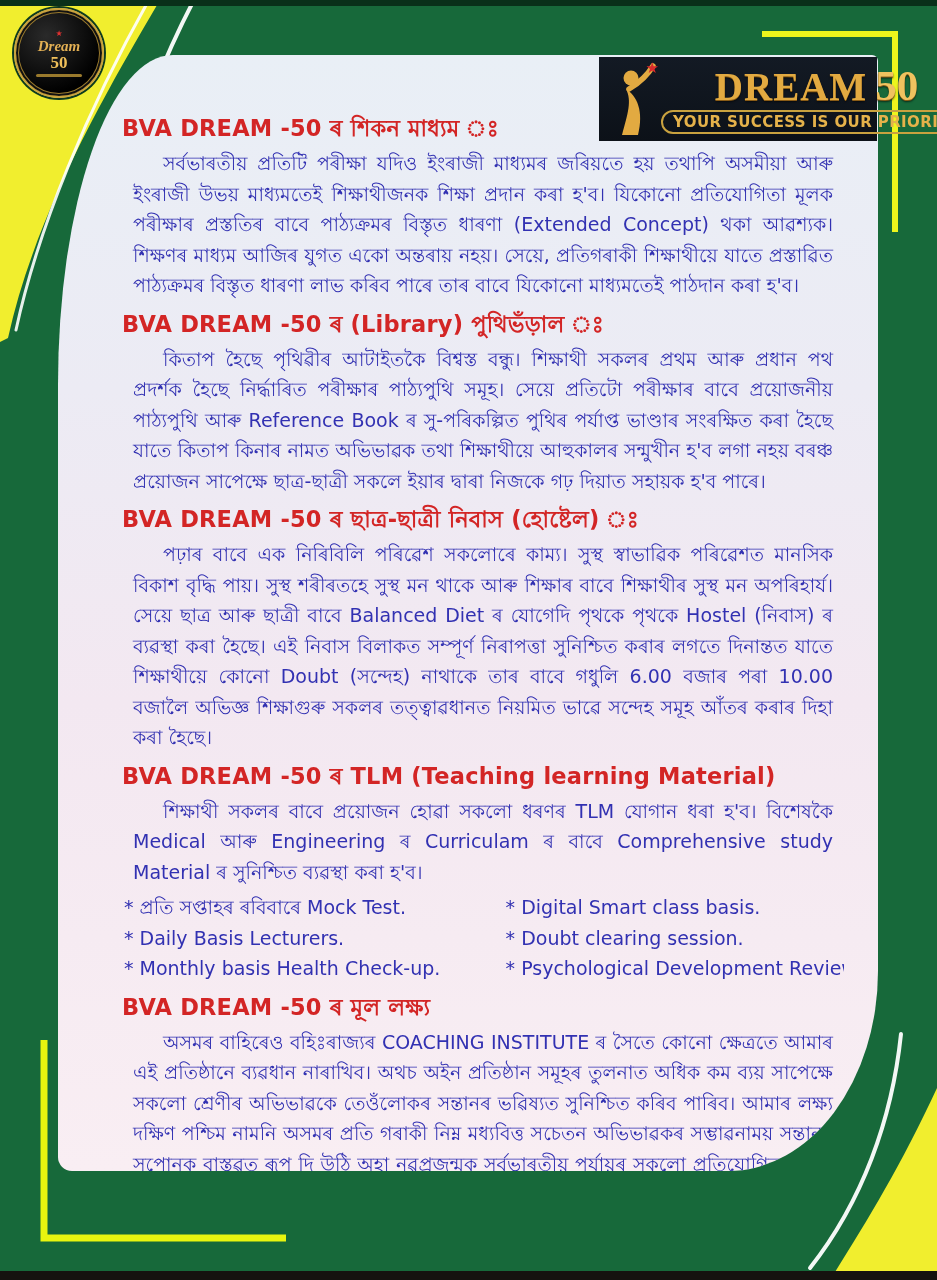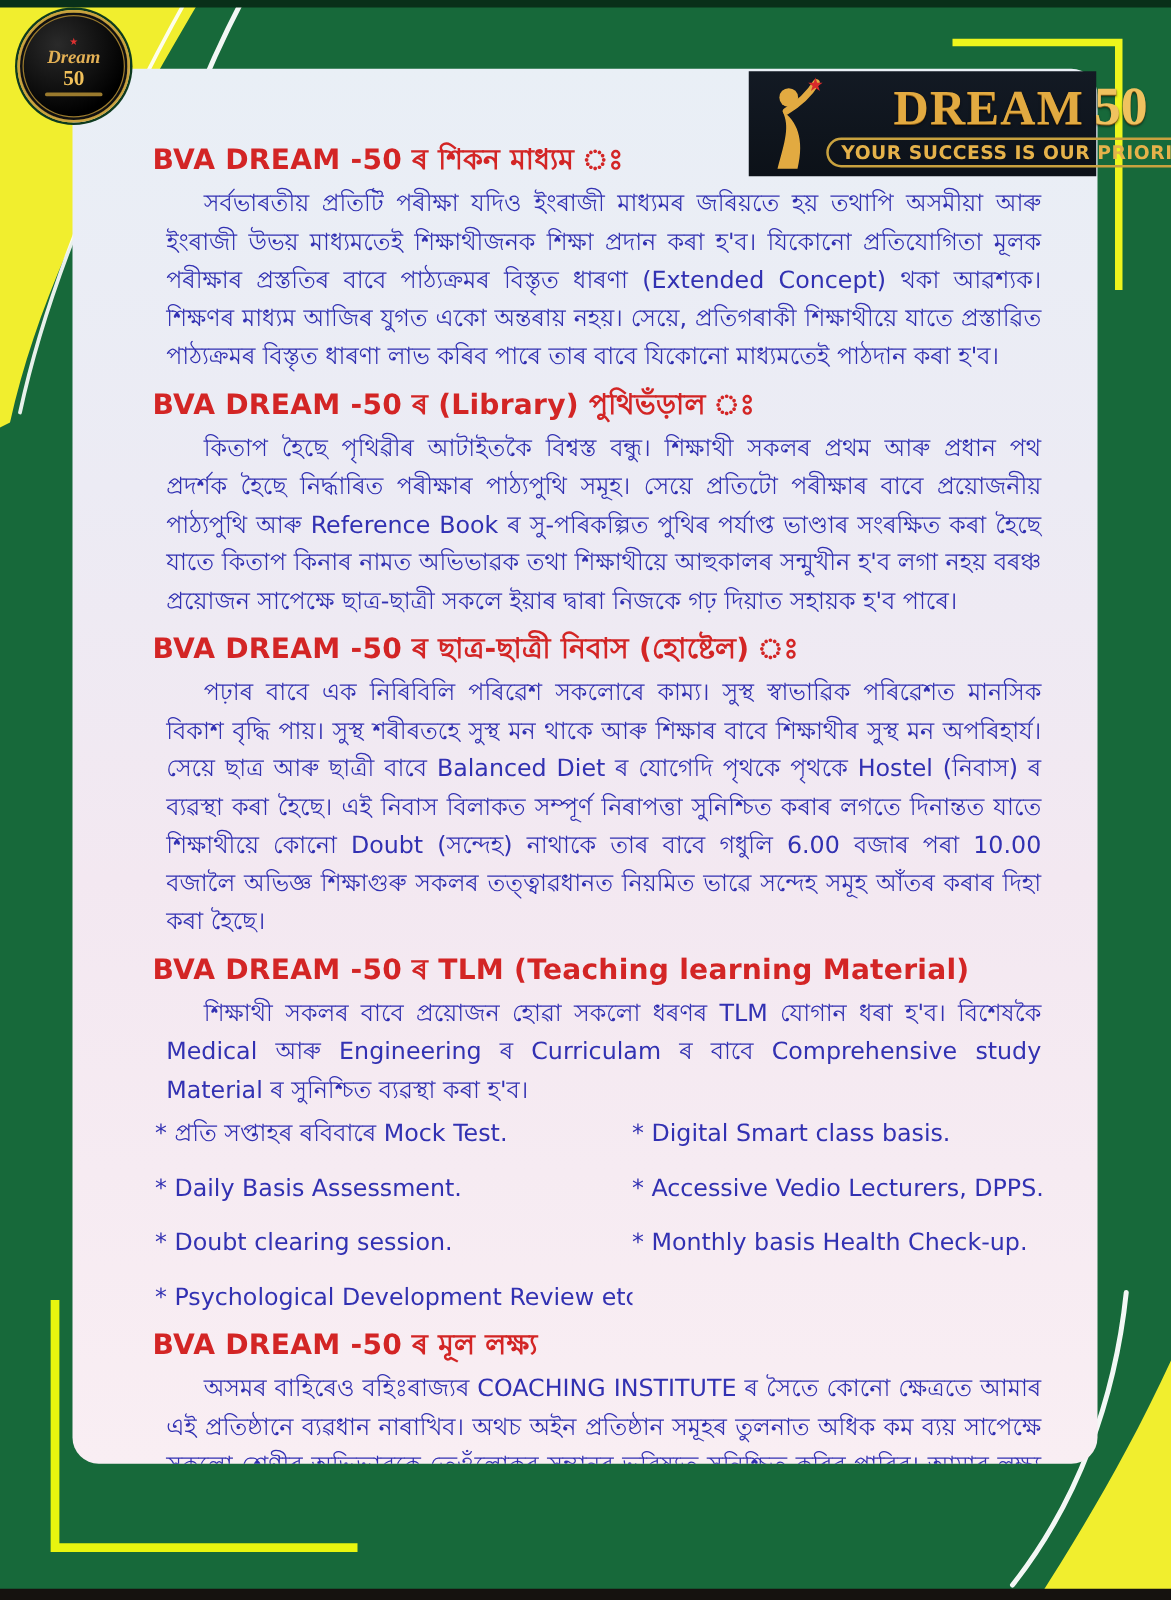--- a/index.html
+++ b/index.html
@@ -18,39 +18,38 @@
     position:absolute;left:58px;top:55px;width:820px;height:1116px;
     background:linear-gradient(180deg,#e9eff6 0%,#ecebf4 30%,#f3e8f1 58%,#f9eef3 100%);
     border-top-left-radius:115px 330px;
     border-top-right-radius:6px;
     border-bottom-right-radius:150px 200px;
     border-bottom-left-radius:14px;
     padding:50px 34px 16px 64px;
     box-sizing:border-box;
     overflow:hidden;
     z-index:2;
-    border-radius:21px;
   }
   .content h2{
     margin:9px 0 5px;
     font-size:22.5px;line-height:29px;
     font-weight:bold;color:#d32525;
     letter-spacing:.2px;
   }
   .content p{
     margin:0 11px 3px;
     font-size:19px;line-height:30.5px;
     color:#3231b2;
     text-align:justify;
     text-indent:30px;
   }
   .features{
     display:grid;
     grid-template-columns:53% 47%;
-    row-gap:14px;
+    row-gap:1px;
     margin:6px 0 4px 2px;
   }
   .features span{
     font-size:19px;line-height:29.5px;color:#3231b2;
     white-space:nowrap;overflow:hidden;
   }
   
   .badge{
     position:absolute;left:14px;top:8px;width:86px;height:86px;
     border-radius:50%;
@@ -168,22 +167,21 @@
     </section>
 
     <section>
       <h2>BVA DREAM -50 ৰ TLM (Teaching learning Material)</h2>
       <p>শিক্ষাথী সকলৰ বাবে প্ৰয়োজন হোৱা সকলো ধৰণৰ TLM যোগান ধৰা হ'ব। বিশেষকৈ Medical আৰু Engineering ৰ Curriculam ৰ বাবে Comprehensive study Material ৰ সুনিশ্চিত ব্যৱস্থা কৰা হ'ব।</p>
     </section>
 
     <div class="features">
       <span>* প্ৰতি সপ্তাহৰ ৰবিবাৰে Mock Test.</span>
       <span>* Digital Smart class basis.</span>
-      <span>* Daily Basis Assessment.</span>
-      <span>* Accessive Vedio Lecturers, DPPS.</span>
+      <span>* Daily Basis Lecturers.</span>
       <span>* Doubt clearing session.</span>
       <span>* Monthly basis Health Check-up.</span>
       <span>* Psychological Development Review etc.</span>
     </div>
 
     <section>
       <h2>BVA DREAM -50 ৰ মূল লক্ষ্য</h2>
       <p>অসমৰ বাহিৰেও বহিঃৰাজ্যৰ COACHING INSTITUTE ৰ সৈতে কোনো ক্ষেত্ৰতে আমাৰ এই প্ৰতিষ্ঠানে ব্যৱধান নাৰাখিব। অথচ অইন প্ৰতিষ্ঠান সমূহৰ তুলনাত অধিক কম ব্যয় সাপেক্ষে সকলো শ্ৰেণীৰ অভিভাৱকে তেওঁলোকৰ সন্তানৰ ভৱিষ্যত সুনিশ্চিত কৰিব পাৰিব। আমাৰ লক্ষ্য দক্ষিণ পশ্চিম নামনি অসমৰ প্ৰতি গৰাকী নিম্ন মধ্যবিত্ত সচেতন অভিভাৱকৰ সম্ভাৱনাময় সন্তানৰ সপোনক বাস্তৱত ৰূপ দি উঠি অহা নৱপ্ৰজন্মক সৰ্বভাৰতীয় পৰ্যায়ৰ সকলো প্ৰতিযোগিতা মূলক পৰীক্ষাত অংশ গ্ৰহণ নিশ্চিত কৰা আৰু অদুৰ ভৱিষ্যতে নিজৰ মেধাৰ বলত চৰকাৰী লোভনীয় পদবীত অধিষ্ঠিত হৈ দেশ মাতৃৰ সেৱা আগবঢ়োৱা। আহক, আমি আমাৰ সপোনৰ সমাজখন গঢ় দিয়াৰ সংকল্প লওঁহক।</p>
     </section>
 

